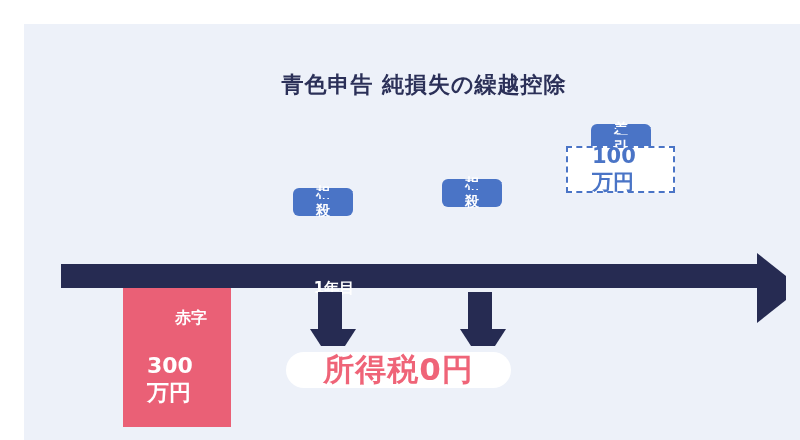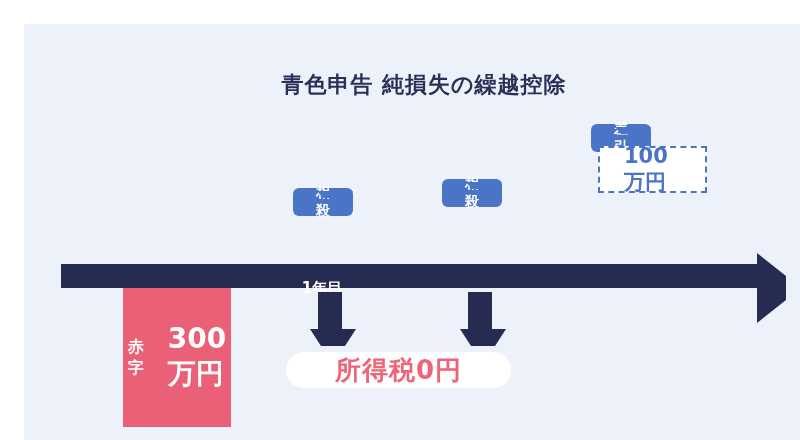--- a/index.html
+++ b/index.html
@@ -48,55 +48,55 @@
     position: absolute;
     top: 240px;
     height: 24px;
     line-height: 24px;
     width: 120px;
     text-align: center;
     color: #ffffff;
     font-size: 15px;
     font-weight: bold;
   }
-  .year-1 { left: 238px; }
+  .year-1 { left: 250px; }
   .year-2 { left: 387px; }
   .year-3 { left: 534px; }
 
   
   .loss-box {
     position: absolute;
     left: 99px;
     top: 264px;
     width: 108px;
     height: 139px;
     background: #ea6076;
     color: #ffffff;
     display: flex;
-    flex-direction: row;
-    align-items: center;
+    flex-direction: column;
+    align-items: flex-end;
     justify-content: center;
   }
   .loss-box .lbl { font-size: 16px; font-weight: bold; }
-  .loss-box .amt { font-size: 28px; font-weight: bold; }
+  .loss-box .amt { font-size: 22px; font-weight: bold; }
 
   
   .dash-box {
     position: absolute;
     border: 2px dashed #4a74c6;
     color: #4a74c6;
     font-weight: bold;
     font-size: 21px;
     display: flex;
     align-items: center;
     justify-content: center;
   }
   .dash-1 { left: 248px; top: 202px; width: 105px; height: 38px; }
   .dash-2 { left: 395px; top: 193px; width: 107px; height: 47px; }
-  .dash-3 { left: 574px; top: 122px; width: 109px; height: 47px; background: #ffffff; }
+  .dash-3 { left: 542px; top: 122px; width: 109px; height: 47px; background: #ffffff; }
 
   
   .profit-box {
     position: absolute;
     left: 542px;
     top: 169px;
     width: 109px;
     height: 71px;
     background: #4a74c6;
     color: #ffffff;
@@ -162,21 +162,21 @@
   
   .pill {
     position: absolute;
     left: 262px;
     top: 328px;
     width: 225px;
     height: 36px;
     background: #ffffff;
     border-radius: 18px;
     color: #ef6478;
-    font-size: 26px;
+    font-size: 31px;
     font-weight: bold;
     display: flex;
     align-items: center;
     justify-content: center;
     letter-spacing: 1px;
   }
 </style>
 </head>
 <body>
 

